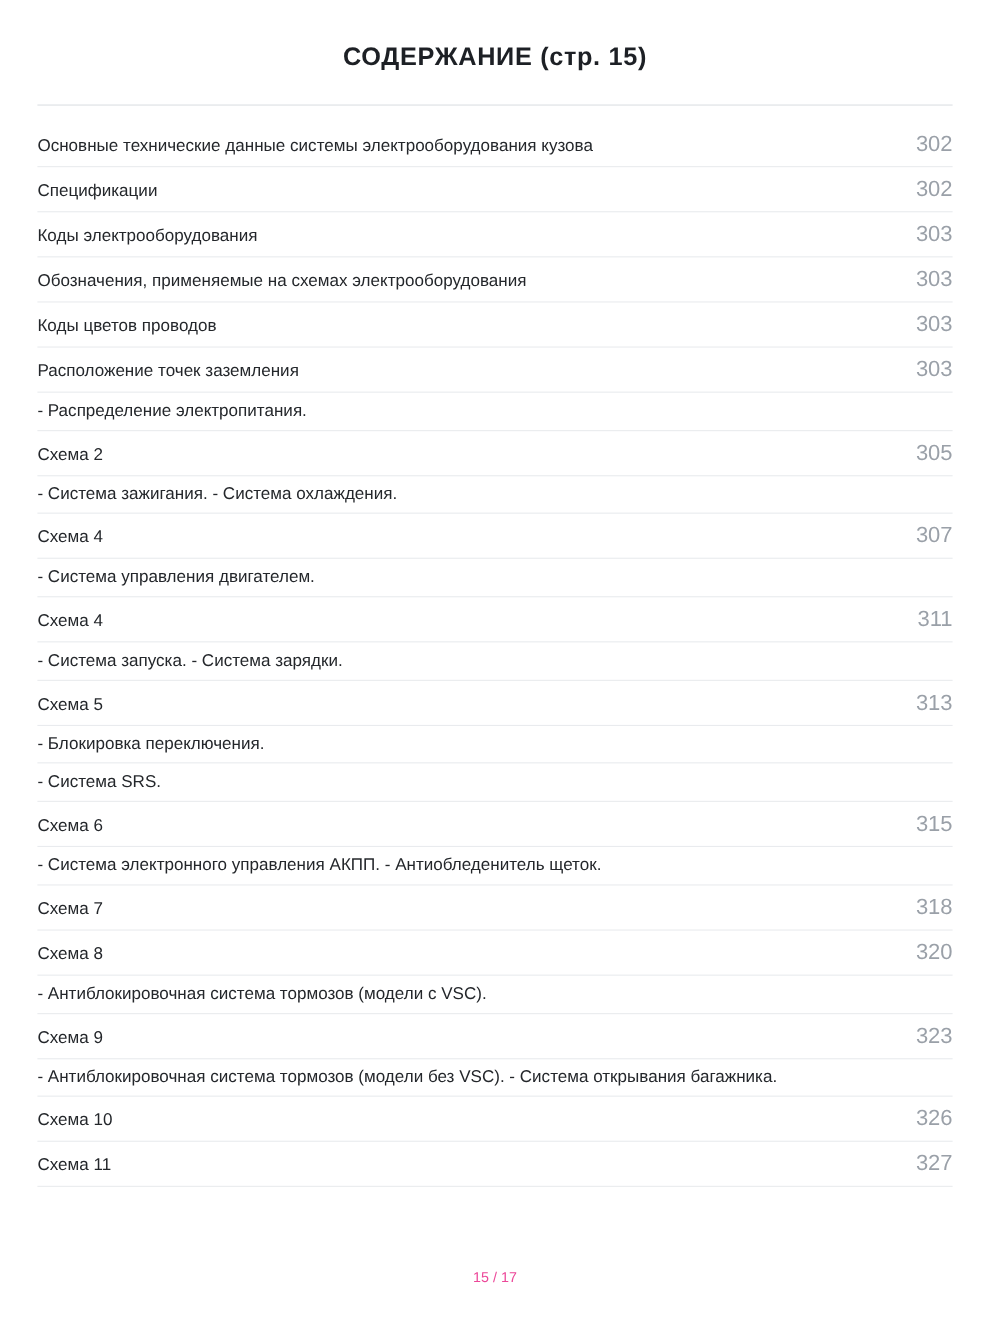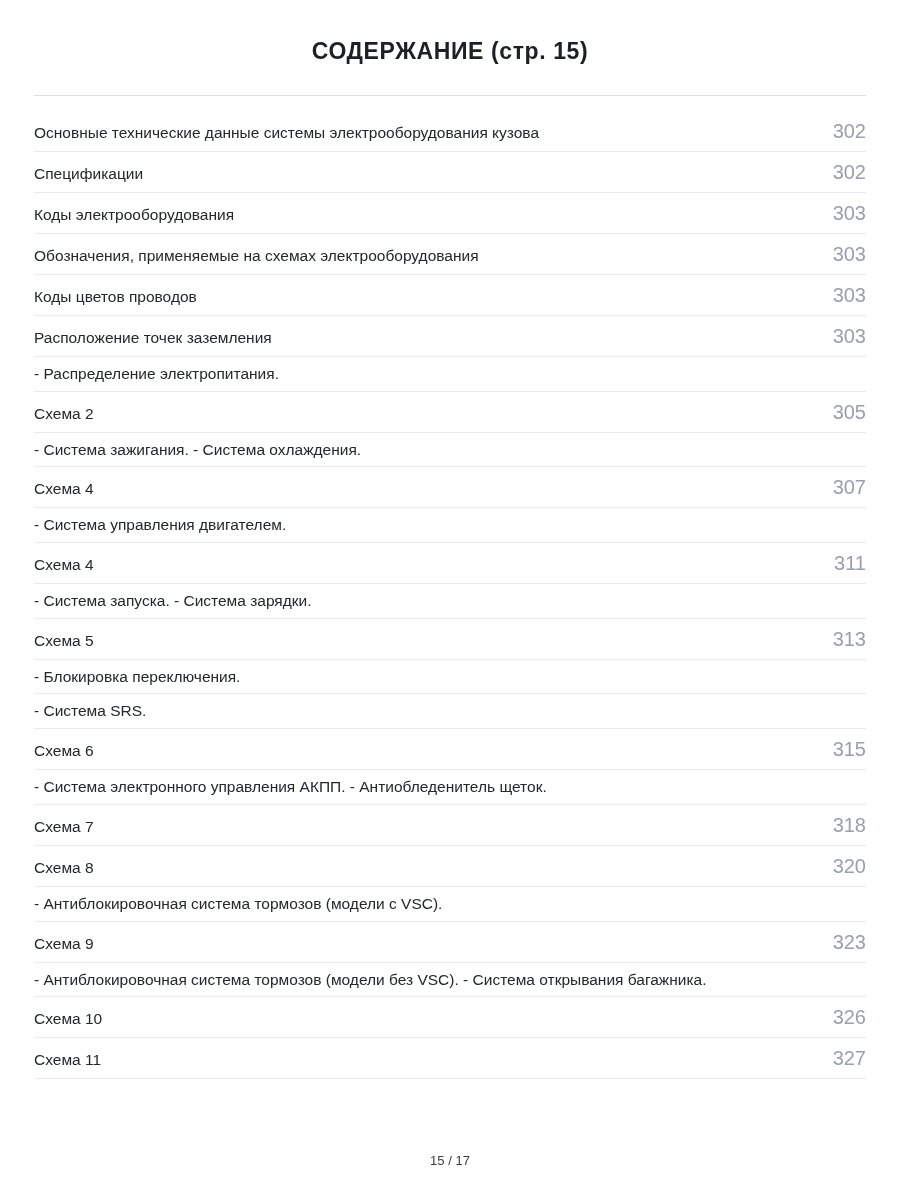--- a/index.html
+++ b/index.html
@@ -43,21 +43,21 @@
     flex: none;
     font-size: 20px;
   }
   .footer {
     position: absolute;
     left: 0;
     right: 0;
     bottom: 32px;
     text-align: center;
     font-size: 13px;
-    color: #404040;
+    color: #ec4899;
   }
 </style>
 </head>
 <body>
 
 <div class="page">
   <h1 class="title">СОДЕРЖАНИЕ (стр. 15)</h1>
   <div class="title-divider"></div>
   <div class="toc" id="toc-list">
       <div class="toc-row">

